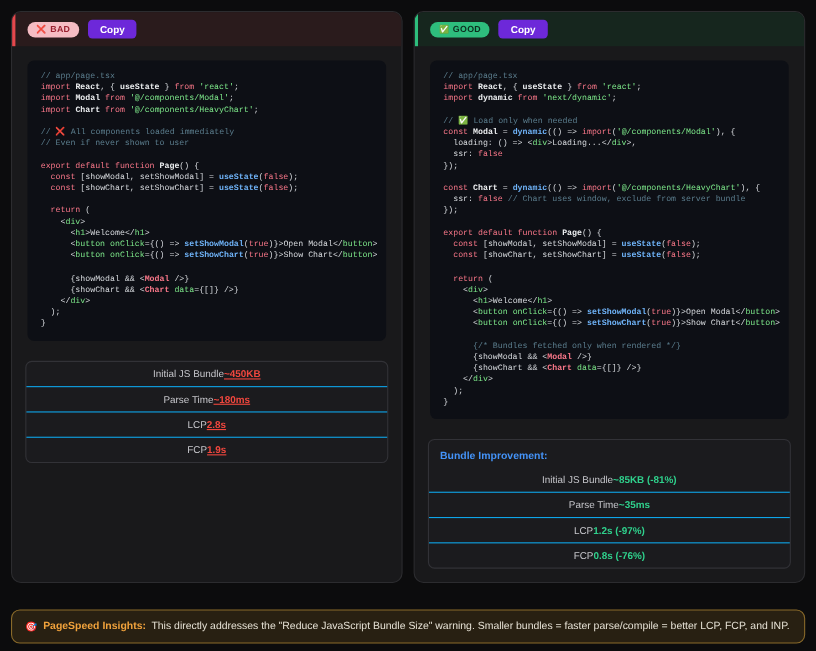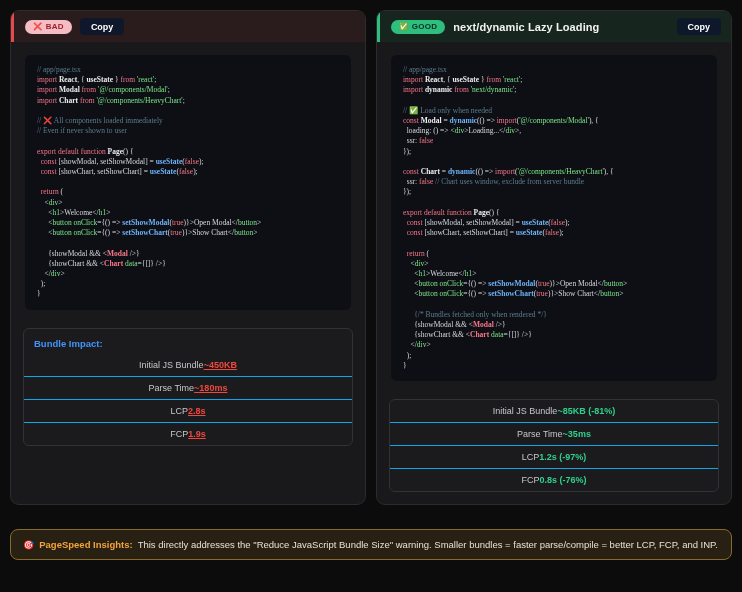--- a/index.html
+++ b/index.html
@@ -30,31 +30,31 @@
   .badge {
     display:inline-flex; align-items:center; gap:3px;
     border-radius:999px; padding:2.5px 8px;
     font-size:8px; font-weight:bold; letter-spacing:.3px;
     white-space:nowrap;
   }
   .badge-bad  { background:#f5bcc3; color:#99202f; }
   .badge-good { background:#2ebe7d; color:#0c2d1e; }
   .badge-icon { font-size:7.5px; line-height:1; }
   .copy-btn {
-    background:#0f172a; color:#ffffff; border:none; cursor:pointer;
+    background:#6d28d9; color:#ffffff; border:none; cursor:pointer;
     font-family:"Liberation Sans", sans-serif;
     font-size:9px; font-weight:bold;
     padding:3.5px 11px; border-radius:4px;
   }
   .code-block {
     background:#0d0f15;
     border-radius:6px;
     margin:13px 14px 0;
     padding:10px 12px;
-    font-family:Liberation Serif, serif;
+    font-family:Liberation Mono, monospace;
     font-size:7.5px;
     line-height:10.2px;
     white-space:pre;
     overflow:hidden;
   }
   .code-line { min-height:10.2px; }
   .tok-c { color:#5b7d8d; }
   .tok-k { color:#f97789; }
   .tok-s { color:#7de88a; }
   .tok-t { color:#7de88a; }
@@ -105,21 +105,20 @@
   <section class="panel panel-bad">
     <header class="panel-header" style="border-left-color: rgb(229, 72, 77);">
       <span class="badge badge-bad">
         <span class="badge-icon">❌</span>
         <span>BAD</span>
       </span>
       <button class="copy-btn">Copy</button>
     </header>
     <pre class="code-block"><div class="code-line"><span class="tok-c">// app/page.tsx</span></div><div class="code-line"><span class="tok-k">import</span><span class="tok-p"> </span><span class="tok-b">React</span><span class="tok-p">, { </span><span class="tok-b">useState</span><span class="tok-p"> } </span><span class="tok-k">from</span><span class="tok-p"> </span><span class="tok-s">'react'</span><span class="tok-p">;</span></div><div class="code-line"><span class="tok-k">import</span><span class="tok-p"> </span><span class="tok-b">Modal</span><span class="tok-p"> </span><span class="tok-k">from</span><span class="tok-p"> </span><span class="tok-s">'@/components/Modal'</span><span class="tok-p">;</span></div><div class="code-line"><span class="tok-k">import</span><span class="tok-p"> </span><span class="tok-b">Chart</span><span class="tok-p"> </span><span class="tok-k">from</span><span class="tok-p"> </span><span class="tok-s">'@/components/HeavyChart'</span><span class="tok-p">;</span></div><div class="code-line">&nbsp;</div><div class="code-line"><span class="tok-c">// ❌ All components loaded immediately</span></div><div class="code-line"><span class="tok-c">// Even if never shown to user</span></div><div class="code-line">&nbsp;</div><div class="code-line"><span class="tok-k">export default function</span><span class="tok-p"> </span><span class="tok-b">Page</span><span class="tok-p">() {</span></div><div class="code-line"><span class="tok-p">  </span><span class="tok-k">const</span><span class="tok-p"> [showModal, setShowModal] = </span><span class="tok-f">useState</span><span class="tok-p">(</span><span class="tok-k">false</span><span class="tok-p">);</span></div><div class="code-line"><span class="tok-p">  </span><span class="tok-k">const</span><span class="tok-p"> [showChart, setShowChart] = </span><span class="tok-f">useState</span><span class="tok-p">(</span><span class="tok-k">false</span><span class="tok-p">);</span></div><div class="code-line">&nbsp;</div><div class="code-line"><span class="tok-p">  </span><span class="tok-k">return</span><span class="tok-p"> (</span></div><div class="code-line"><span class="tok-p">    &lt;</span><span class="tok-t">div</span><span class="tok-p">&gt;</span></div><div class="code-line"><span class="tok-p">      &lt;</span><span class="tok-t">h1</span><span class="tok-p">&gt;Welcome&lt;/</span><span class="tok-t">h1</span><span class="tok-p">&gt;</span></div><div class="code-line"><span class="tok-p">      &lt;</span><span class="tok-t">button</span><span class="tok-p"> </span><span class="tok-t">onClick</span><span class="tok-p">={() =&gt; </span><span class="tok-f">setShowModal</span><span class="tok-p">(</span><span class="tok-k">true</span><span class="tok-p">)}&gt;Open Modal&lt;/</span><span class="tok-t">button</span><span class="tok-p">&gt;</span></div><div class="code-line"><span class="tok-p">      &lt;</span><span class="tok-t">button</span><span class="tok-p"> </span><span class="tok-t">onClick</span><span class="tok-p">={() =&gt; </span><span class="tok-f">setShowChart</span><span class="tok-p">(</span><span class="tok-k">true</span><span class="tok-p">)}&gt;Show Chart&lt;/</span><span class="tok-t">button</span><span class="tok-p">&gt;</span></div><div class="code-line">&nbsp;</div><div class="code-line"><span class="tok-p">      {showModal &amp;&amp; &lt;</span><span class="tok-m">Modal</span><span class="tok-p"> /&gt;}</span></div><div class="code-line"><span class="tok-p">      {showChart &amp;&amp; &lt;</span><span class="tok-m">Chart</span><span class="tok-p"> </span><span class="tok-t">data</span><span class="tok-p">={[]} /&gt;}</span></div><div class="code-line"><span class="tok-p">    &lt;/</span><span class="tok-t">div</span><span class="tok-p">&gt;</span></div><div class="code-line"><span class="tok-p">  );</span></div><div class="code-line"><span class="tok-p">}</span></div></pre>
     <div class="metrics">
-      <div class="metrics-title">Bundle Impact:</div>
       <div>
           <div class="metric-row">
             <span class="metric-label">Initial JS Bundle</span>
             <span class="metric-value val-bad">~450KB</span>
           </div>
           <div class="metric-row">
             <span class="metric-label">Parse Time</span>
             <span class="metric-value val-bad">~180ms</span>
           </div>
           <div class="metric-row">
@@ -133,25 +132,25 @@
         </div>
     </div>
   </section>
 
   <section class="panel panel-good">
     <header class="panel-header" style="border-left-color: rgb(46, 190, 125);">
       <span class="badge badge-good">
         <span class="badge-icon">✅</span>
         <span>GOOD</span>
       </span>
-      <h2 class="panel-title">next/dynamic Lazy Loading</h2>
       <button class="copy-btn">Copy</button>
     </header>
     <pre class="code-block"><div class="code-line"><span class="tok-c">// app/page.tsx</span></div><div class="code-line"><span class="tok-k">import</span><span class="tok-p"> </span><span class="tok-b">React</span><span class="tok-p">, { </span><span class="tok-b">useState</span><span class="tok-p"> } </span><span class="tok-k">from</span><span class="tok-p"> </span><span class="tok-s">'react'</span><span class="tok-p">;</span></div><div class="code-line"><span class="tok-k">import</span><span class="tok-p"> </span><span class="tok-b">dynamic</span><span class="tok-p"> </span><span class="tok-k">from</span><span class="tok-p"> </span><span class="tok-s">'next/dynamic'</span><span class="tok-p">;</span></div><div class="code-line">&nbsp;</div><div class="code-line"><span class="tok-c">// ✅ Load only when needed</span></div><div class="code-line"><span class="tok-k">const</span><span class="tok-p"> </span><span class="tok-b">Modal</span><span class="tok-p"> = </span><span class="tok-f">dynamic</span><span class="tok-p">(() =&gt; </span><span class="tok-k">import</span><span class="tok-p">(</span><span class="tok-s">'@/components/Modal'</span><span class="tok-p">), {</span></div><div class="code-line"><span class="tok-p">  loading: () =&gt; &lt;</span><span class="tok-t">div</span><span class="tok-p">&gt;Loading...&lt;/</span><span class="tok-t">div</span><span class="tok-p">&gt;,</span></div><div class="code-line"><span class="tok-p">  ssr: </span><span class="tok-k">false</span></div><div class="code-line"><span class="tok-p">});</span></div><div class="code-line">&nbsp;</div><div class="code-line"><span class="tok-k">const</span><span class="tok-p"> </span><span class="tok-b">Chart</span><span class="tok-p"> = </span><span class="tok-f">dynamic</span><span class="tok-p">(() =&gt; </span><span class="tok-k">import</span><span class="tok-p">(</span><span class="tok-s">'@/components/HeavyChart'</span><span class="tok-p">), {</span></div><div class="code-line"><span class="tok-p">  ssr: </span><span class="tok-k">false</span><span class="tok-p"> </span><span class="tok-c">// Chart uses window, exclude from server bundle</span></div><div class="code-line"><span class="tok-p">});</span></div><div class="code-line">&nbsp;</div><div class="code-line"><span class="tok-k">export default function</span><span class="tok-p"> </span><span class="tok-b">Page</span><span class="tok-p">() {</span></div><div class="code-line"><span class="tok-p">  </span><span class="tok-k">const</span><span class="tok-p"> [showModal, setShowModal] = </span><span class="tok-f">useState</span><span class="tok-p">(</span><span class="tok-k">false</span><span class="tok-p">);</span></div><div class="code-line"><span class="tok-p">  </span><span class="tok-k">const</span><span class="tok-p"> [showChart, setShowChart] = </span><span class="tok-f">useState</span><span class="tok-p">(</span><span class="tok-k">false</span><span class="tok-p">);</span></div><div class="code-line">&nbsp;</div><div class="code-line"><span class="tok-p">  </span><span class="tok-k">return</span><span class="tok-p"> (</span></div><div class="code-line"><span class="tok-p">    &lt;</span><span class="tok-t">div</span><span class="tok-p">&gt;</span></div><div class="code-line"><span class="tok-p">      &lt;</span><span class="tok-t">h1</span><span class="tok-p">&gt;Welcome&lt;/</span><span class="tok-t">h1</span><span class="tok-p">&gt;</span></div><div class="code-line"><span class="tok-p">      &lt;</span><span class="tok-t">button</span><span class="tok-p"> </span><span class="tok-t">onClick</span><span class="tok-p">={() =&gt; </span><span class="tok-f">setShowModal</span><span class="tok-p">(</span><span class="tok-k">true</span><span class="tok-p">)}&gt;Open Modal&lt;/</span><span class="tok-t">button</span><span class="tok-p">&gt;</span></div><div class="code-line"><span class="tok-p">      &lt;</span><span class="tok-t">button</span><span class="tok-p"> </span><span class="tok-t">onClick</span><span class="tok-p">={() =&gt; </span><span class="tok-f">setShowChart</span><span class="tok-p">(</span><span class="tok-k">true</span><span class="tok-p">)}&gt;Show Chart&lt;/</span><span class="tok-t">button</span><span class="tok-p">&gt;</span></div><div class="code-line">&nbsp;</div><div class="code-line"><span class="tok-p">      </span><span class="tok-c">{/* Bundles fetched only when rendered */}</span></div><div class="code-line"><span class="tok-p">      {showModal &amp;&amp; &lt;</span><span class="tok-m">Modal</span><span class="tok-p"> /&gt;}</span></div><div class="code-line"><span class="tok-p">      {showChart &amp;&amp; &lt;</span><span class="tok-m">Chart</span><span class="tok-p"> </span><span class="tok-t">data</span><span class="tok-p">={[]} /&gt;}</span></div><div class="code-line"><span class="tok-p">    &lt;/</span><span class="tok-t">div</span><span class="tok-p">&gt;</span></div><div class="code-line"><span class="tok-p">  );</span></div><div class="code-line"><span class="tok-p">}</span></div></pre>
     <div class="metrics">
+      <div class="metrics-title">Bundle Improvement:</div>
       <div>
           <div class="metric-row">
             <span class="metric-label">Initial JS Bundle</span>
             <span class="metric-value val-good">~85KB (-81%)</span>
           </div>
           <div class="metric-row">
             <span class="metric-label">Parse Time</span>
             <span class="metric-value val-good">~35ms</span>
           </div>
           <div class="metric-row">

